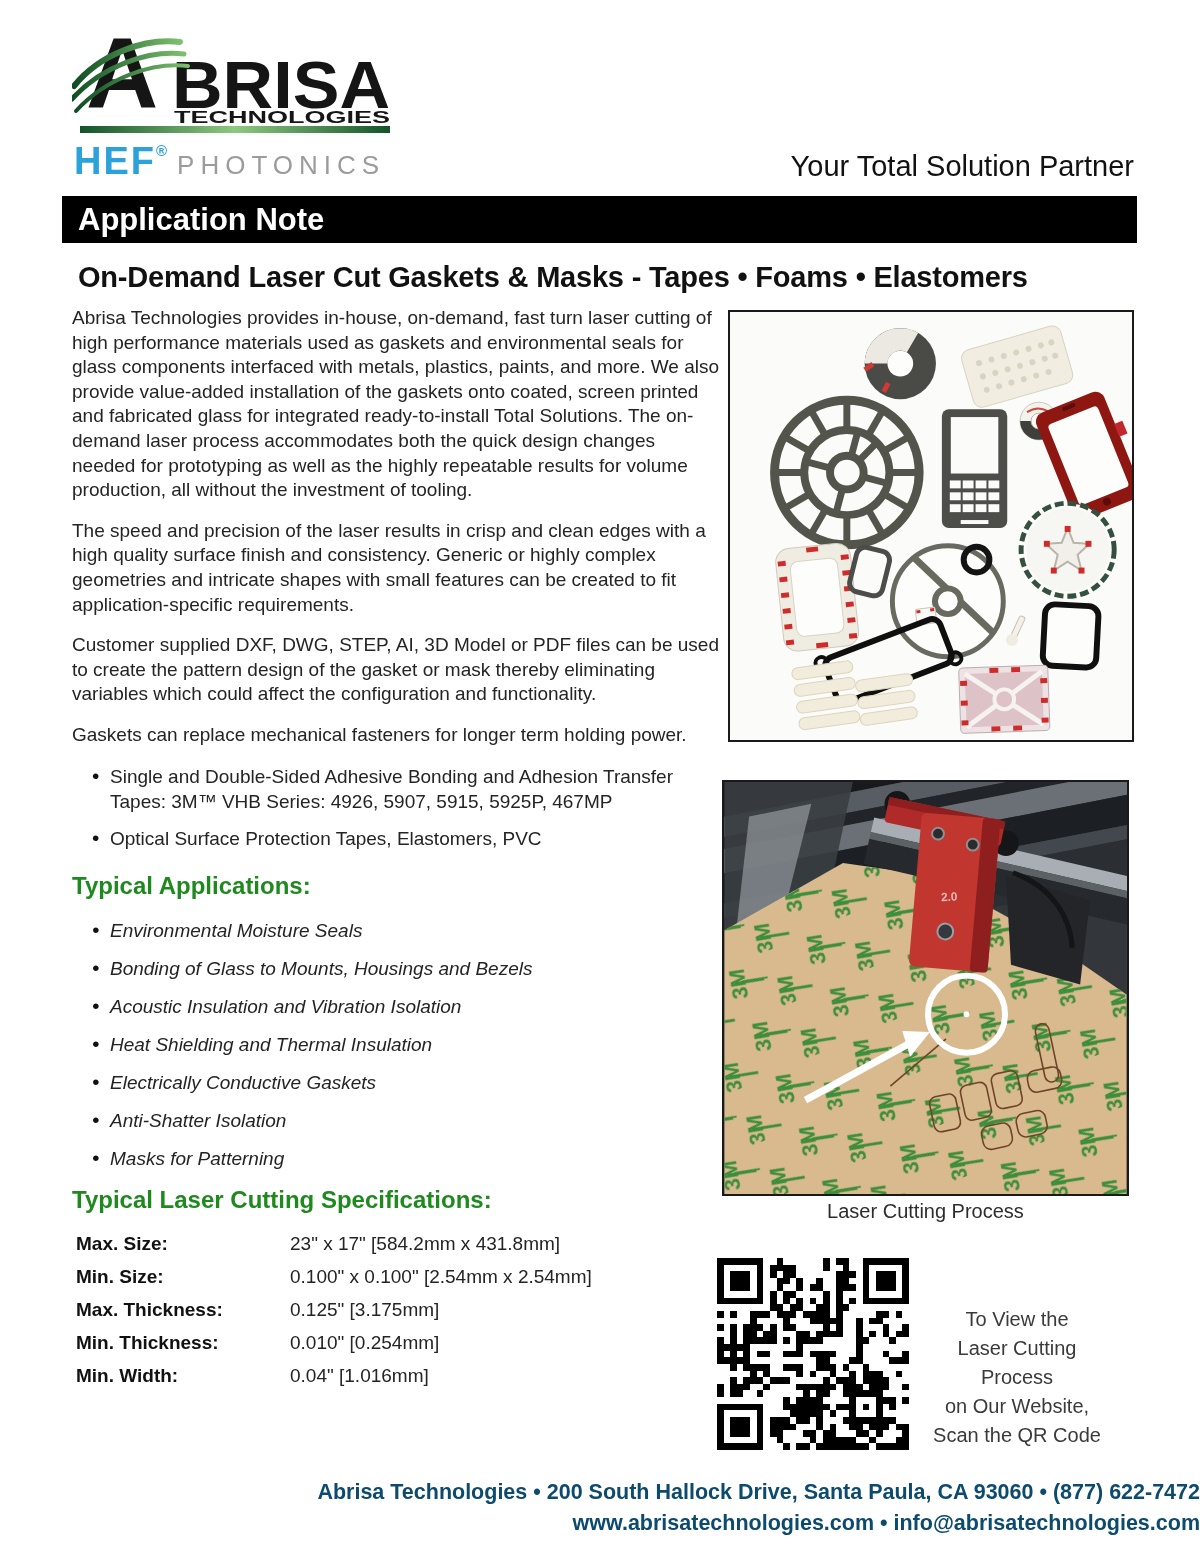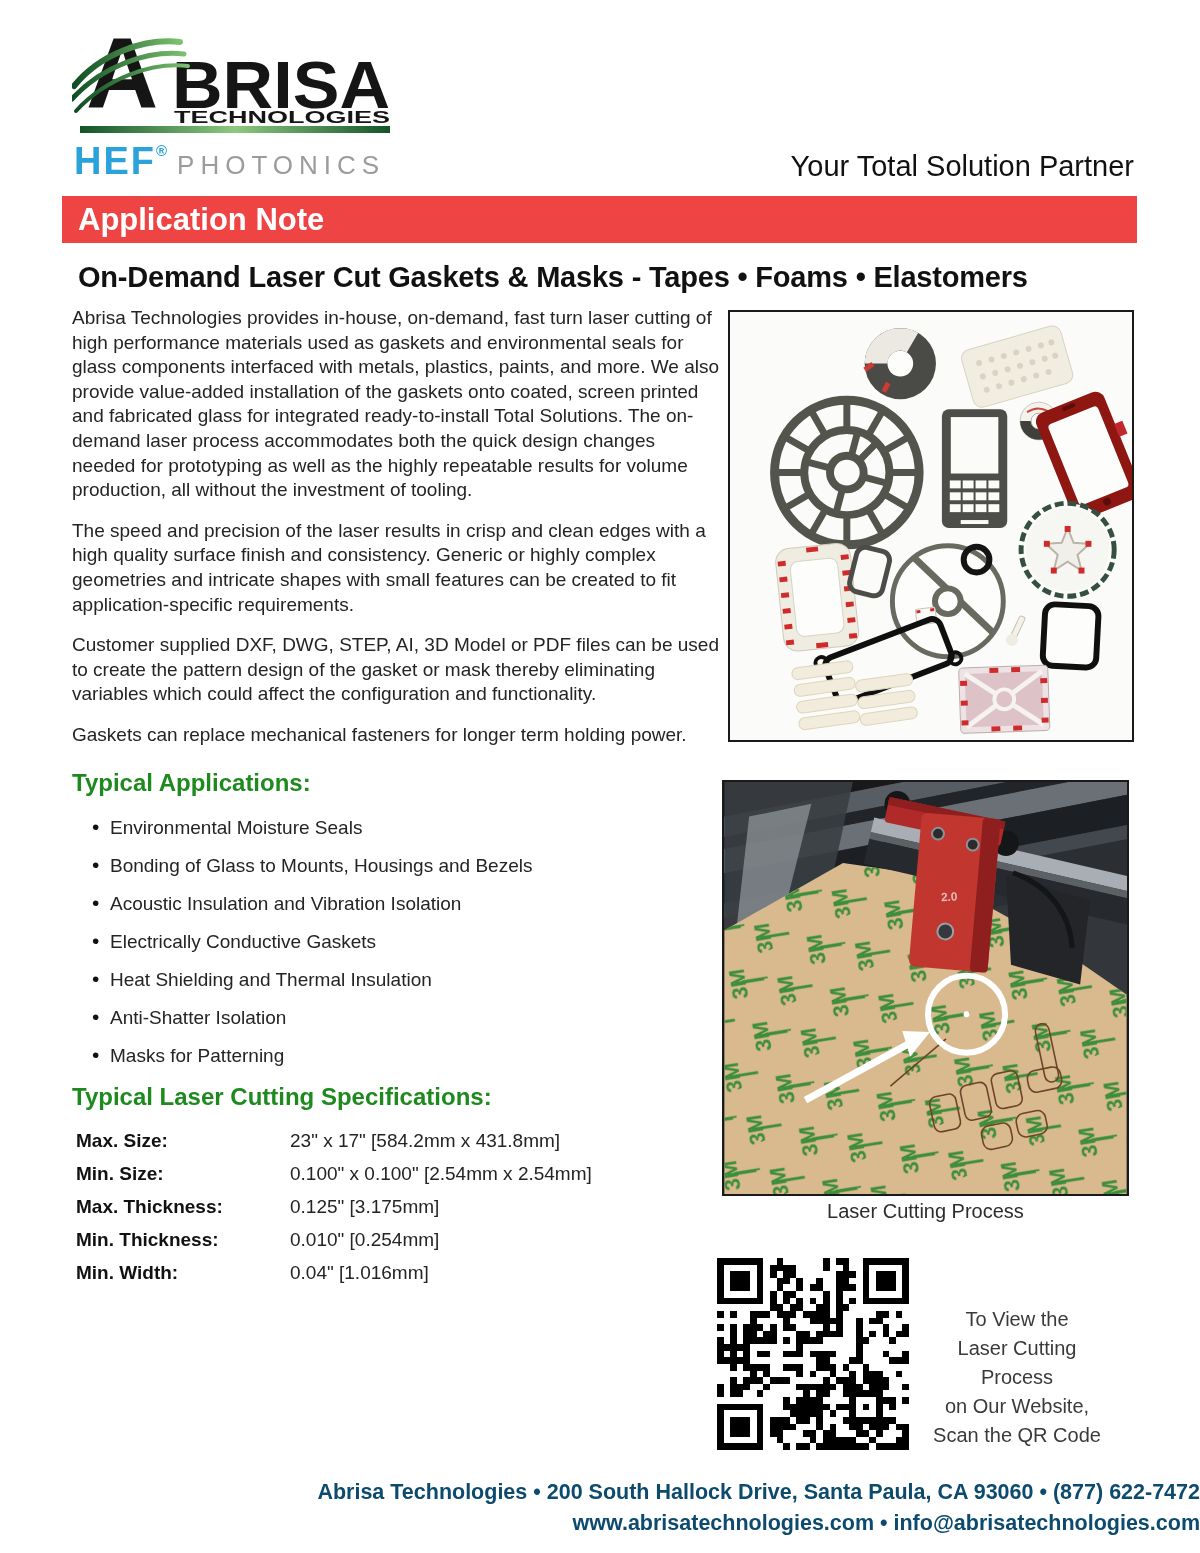--- a/index.html
+++ b/index.html
@@ -5,35 +5,35 @@
   html,body{margin:0;padding:0;background:#ffffff;}
   .page{position:relative;width:1200px;height:1553px;background:#fff;overflow:hidden;
         font-family:"Liberation Sans", sans-serif;color:#222;}
   
   .logo-svg{position:absolute;left:72px;top:26px;}
   .hef-row{position:absolute;left:74px;top:140px;white-space:nowrap;}
   .hef{font-size:38px;font-weight:bold;color:#2ba3da;letter-spacing:2px;}
   .hef-reg{font-size:15px;color:#2ba3da;vertical-align:18px;font-weight:bold;}
   .photonics{font-size:26px;color:#9b9b9b;letter-spacing:6px;margin-left:10px;}
   .tagline{position:absolute;right:66px;top:150px;font-size:29px;font-weight:normal;color:#111;}
-  .banner{position:absolute;left:62px;top:196px;width:1075px;height:47px;background:#ef4444;
+  .banner{position:absolute;left:62px;top:196px;width:1075px;height:47px;background:#000000;
           color:#fff;font-size:31px;font-weight:bold;line-height:47px;padding-left:16px;box-sizing:border-box;}
   .title{position:absolute;left:78px;top:260px;width:1060px;margin:0;font-size:29px;line-height:34px;
          font-weight:bold;color:#111;letter-spacing:-0.2px;}
   
   .left-col{position:absolute;left:72px;top:306px;width:650px;}
   .left-col p{margin:0 0 16px 0;font-size:19px;line-height:24.6px;color:#242424;}
   h2.sec{font-size:24px;line-height:30px;color:#1e8a1e;margin:24px 0 16px 0;}
   h2.sec.apps-h{margin-top:20px;margin-bottom:17px;}
   h2.sec.specs-h{margin-top:14px;margin-bottom:16px;}
   ul.blist{list-style:none;margin:0;padding:0;}
   ul.blist li{position:relative;padding-left:38px;font-size:19px;line-height:25px;color:#242424;}
   ul.blist li::before{content:"\2022";position:absolute;left:20px;top:-1px;font-size:21px;color:#111;}
   ul.mat li{margin-bottom:12px;}
-  ul.apps li{margin-bottom:13px;}
+  ul.apps li{margin-bottom:13px;font-style:italic;}
   .spec-table{margin-top:0;}
   .spec-row{font-size:19px;line-height:25px;margin-bottom:8px;padding-left:4px;}
   .spec-label{display:inline-block;width:214px;font-weight:bold;color:#111;}
   .spec-value{color:#242424;}
   
   .photo1{position:absolute;left:728px;top:310px;width:402px;height:428px;border:2px solid #1a1a1a;background:#fdfdfc;}
   .photo2{position:absolute;left:722px;top:780px;width:403px;height:412px;border:2px solid #1a1a1a;background:#3c3f43;}
   .photo-caption{position:absolute;left:722px;top:1200px;width:407px;text-align:center;
                  font-size:20px;color:#2d2d2d;}
   
@@ -80,28 +80,32 @@
 
   <div class="banner">Application Note</div>
   <h1 class="title">On-Demand Laser Cut Gaskets &amp; Masks - Tapes • Foams • Elastomers</h1>
 
   <main class="left-col">
     <p>Abrisa Technologies provides in-house, on-demand, fast turn laser cutting of high performance materials used as gaskets and environmental seals for glass components interfaced with metals, plastics, paints, and more. We also provide value-added installation of the gaskets onto coated, screen printed and fabricated glass for integrated ready-to-install Total Solutions. The on-demand laser process accommodates both the quick design changes needed for prototyping as well as the highly repeatable results for volume production, all without the investment of tooling.</p>
     <p>The speed and precision of the laser results in crisp and clean edges with a high quality surface finish and consistency. Generic or highly complex geometries and intricate shapes with small features can be created to fit application-specific requirements.</p>
     <p>Customer supplied DXF, DWG, STEP, AI, 3D Model or PDF files can be used to create the pattern design of the gasket or mask thereby eliminating variables which could affect the configuration and functionality.</p>
     <p>Gaskets can replace mechanical fasteners for longer term holding power.</p>
 
+    <ul class="blist mat">
+      <li>Single and Double-Sided Adhesive Bonding and Adhesion Transfer Tapes: 3M™ VHB Series: 4926, 5907, 5915, 5925P, 467MP</li>
+      <li>Optical Surface Protection Tapes, Elastomers, PVC</li>
+    </ul>
 
     <h2 class="sec apps-h">Typical Applications:</h2>
     <ul class="blist apps">
       <li>Environmental Moisture Seals</li>
       <li>Bonding of Glass to Mounts, Housings and Bezels</li>
       <li>Acoustic Insulation and Vibration Isolation</li>
+      <li>Heat Shielding and Thermal Insulation</li>
       <li>Electrically Conductive Gaskets</li>
-      <li>Heat Shielding and Thermal Insulation</li>
       <li>Anti-Shatter Isolation</li>
       <li>Masks for Patterning</li>
     </ul>
 
     <h2 class="sec specs-h">Typical Laser Cutting Specifications:</h2>
     <div class="spec-table">
       <div class="spec-row">
         <span class="spec-label">Max. Size:</span><span class="spec-value">23" x 17" [584.2mm x 431.8mm]</span>
       </div>
       <div class="spec-row">

